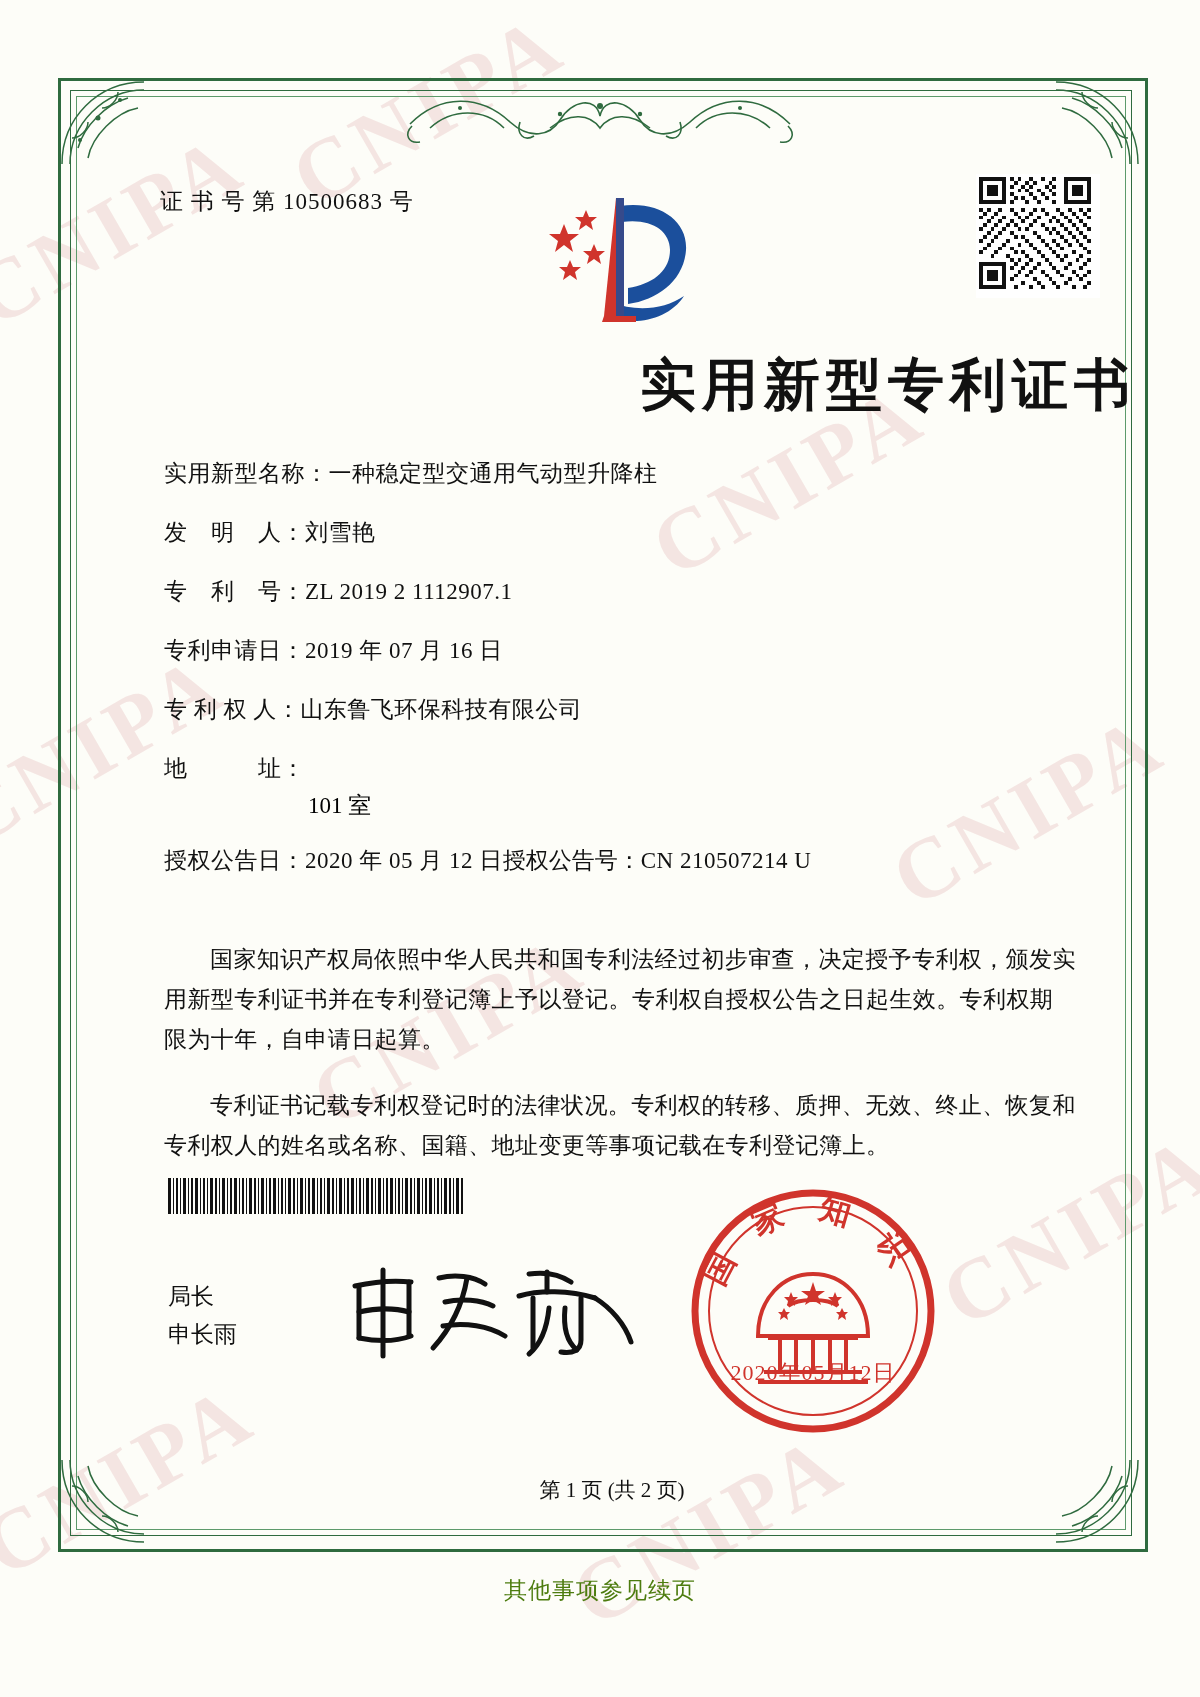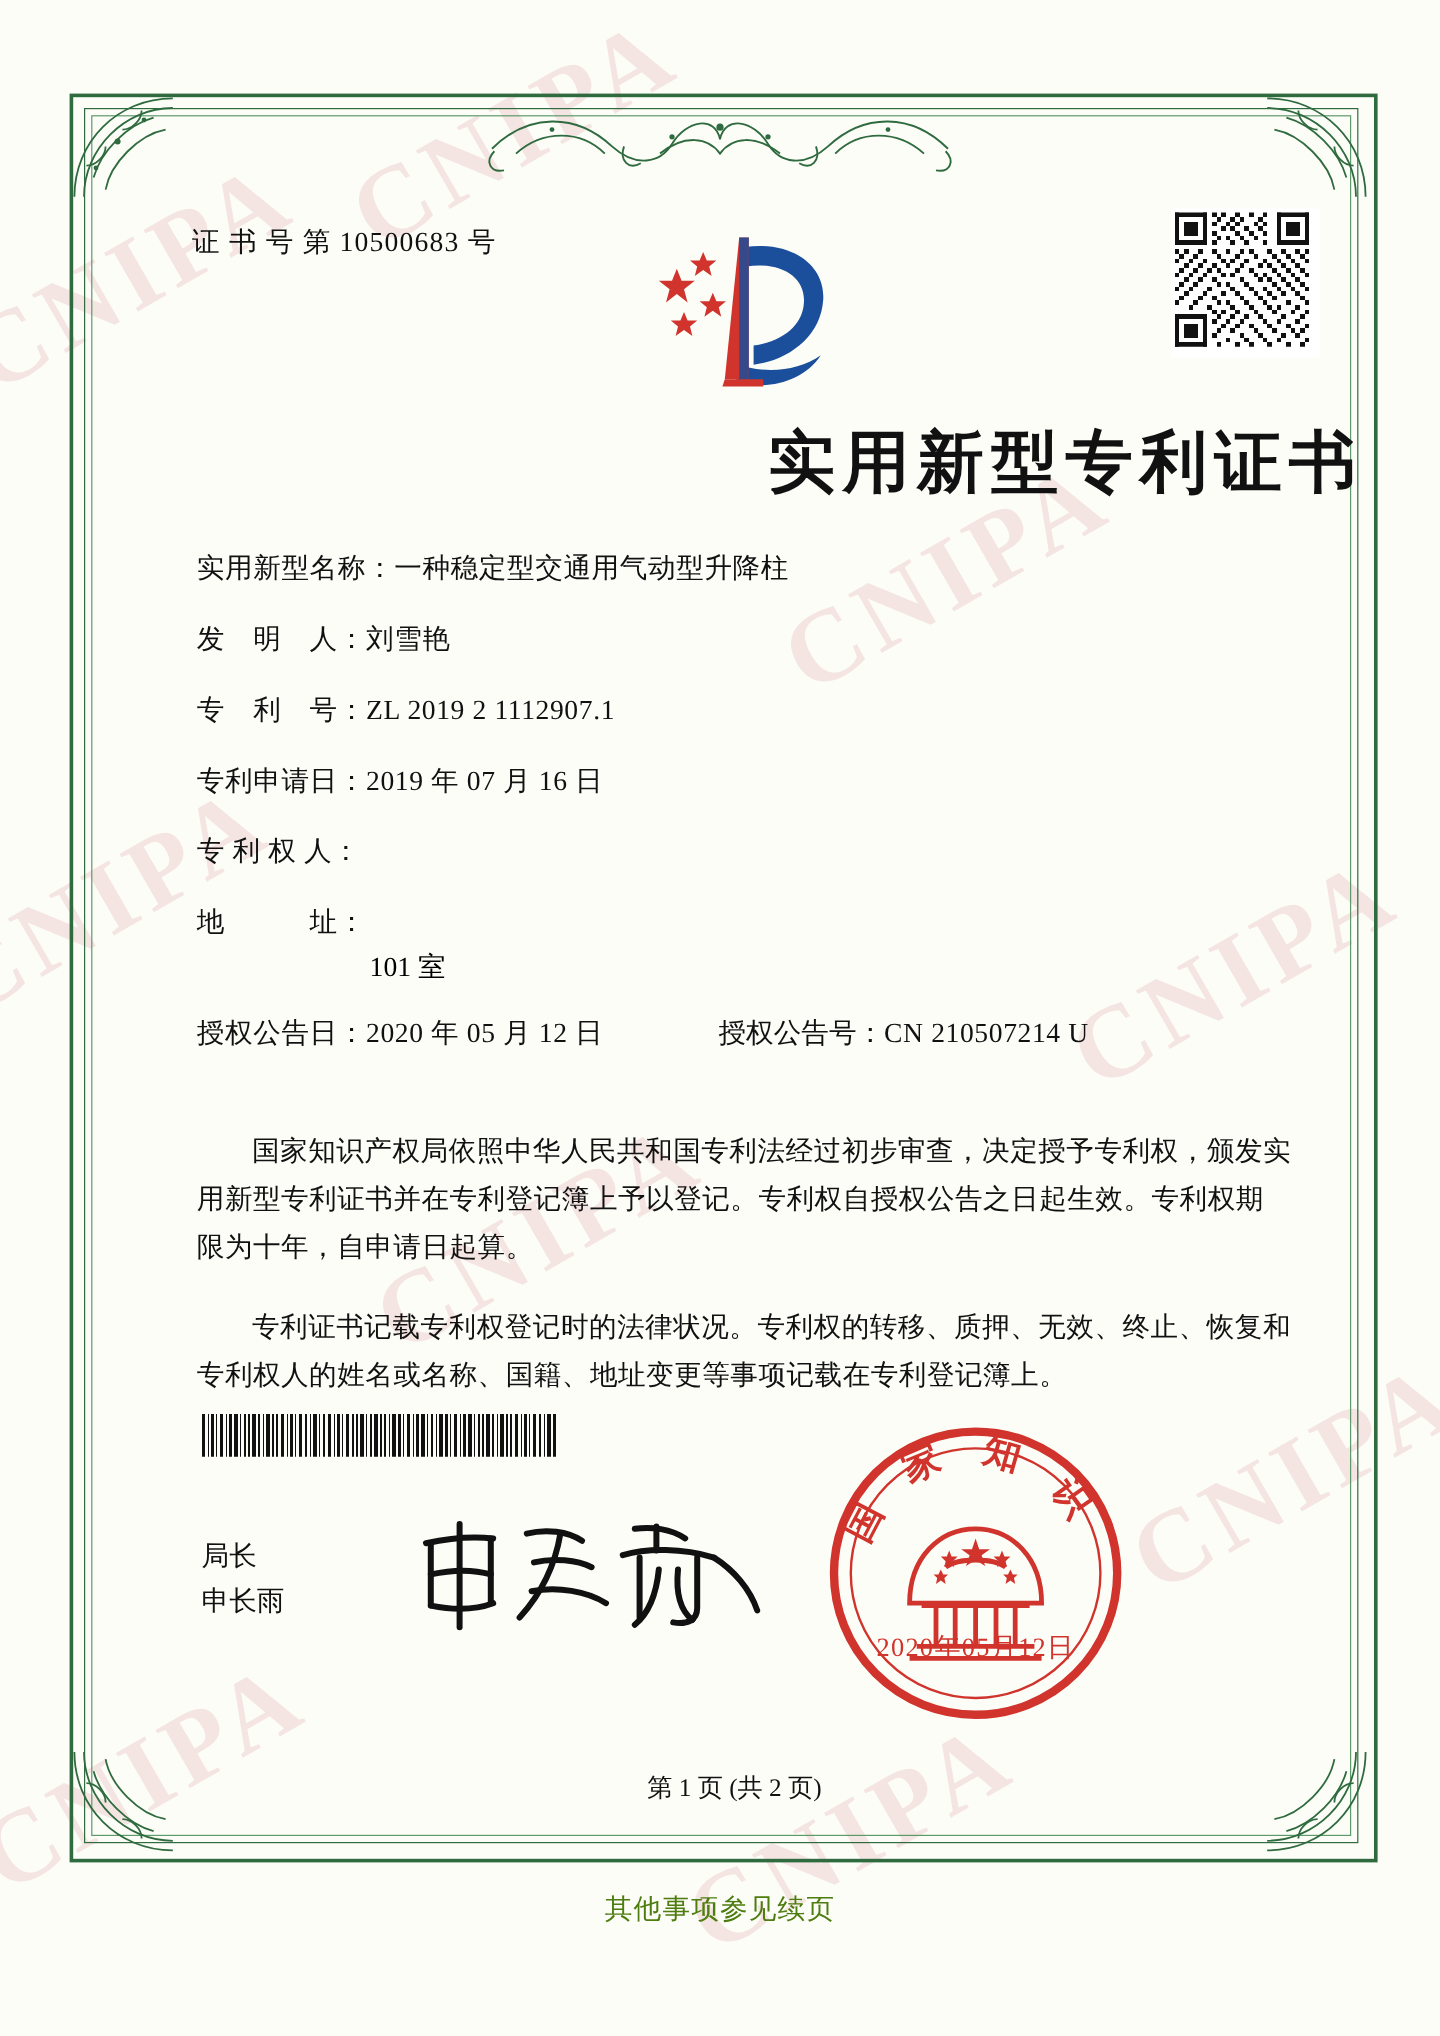--- a/index.html
+++ b/index.html
@@ -138,21 +138,20 @@
     color: #111;
   }
   .f-label {
     white-space: pre;
     letter-spacing: 0.5px;
   }
   .f-value {
     letter-spacing: 0.5px;
   }
   .field-row.two-col .pair2 {
-    margin-left: 96px;
   }
   .addr-second {
     margin-left: 144px;
     margin-top: 6px;
     font-size: 23px;
   }
   .para {
     font-size: 23px;
     line-height: 40px;
     color: #111;
@@ -573,20 +572,21 @@
       <div class="field-row">
         <span class="f-label">专　利　号：</span>
         <span class="f-value">ZL 2019 2 1112907.1</span>
       </div>
       <div class="field-row">
         <span class="f-label">专利申请日：</span>
         <span class="f-value">2019 年 07 月 16 日</span>
       </div>
       <div class="field-row">
         <span class="f-label">专 利 权 人：</span>
+        <span class="f-value">山东鲁飞环保科技有限公司</span>
       </div>
       <div>
         <div class="field-row" style="margin-bottom:0;">
           <span class="f-label">地　　　址：</span>
         </div>
         <div class="addr-second">101 室</div>
       </div>
       <div class="field-row two-col" style="margin-top:24px;">
         <span class="f-label">授权公告日：</span>
         <span class="f-value">2020 年 05 月 12 日</span>

